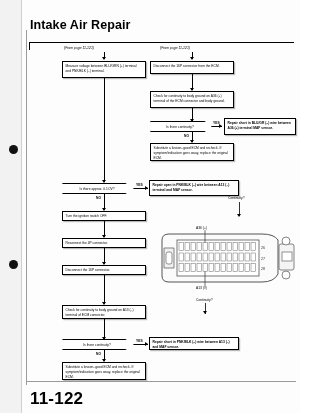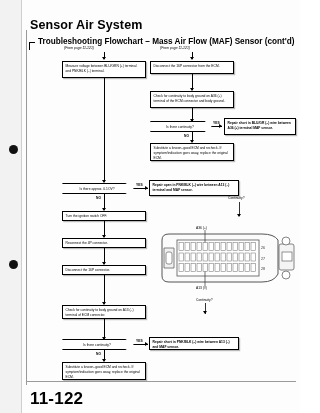--- a/index.html
+++ b/index.html
@@ -126,24 +126,23 @@
 </head>
 <body>
 
 <div id="page">
 
   <div class="margin-strip"></div>
   <div class="punch-hole h1"></div>
   <div class="punch-hole h2"></div>
   <div class="vrule"></div>
 
-  <div id="title">Sensor Air System</div>
+  <div id="title">Intake Air Repair</div>
   <div id="subtitle-wrap">
     <div class="sub-bracket"></div>
-    <div id="subtitle">Troubleshooting Flowchart – Mass Air Flow (MAF) Sensor (cont'd)</div>
   </div>
 
   <div class="note it" style="left:64px; top:46px;">(From page 11-121)</div>
   <div class="vline" style="left:104px; top:52px; height:7px;"></div>
   <div class="arrow-down" style="left:102px; top:57px;"></div>
 
   <div class="fbox" style="left:62px; top:61px; width:84px; height:17px;">Measure voltage between BLU/GRN (+) terminal and PNK/BLK (–) terminal.</div>
 
   <div class="vline" style="left:104px; top:78px; height:104px;"></div>
   <div class="arrow-down" style="left:102px; top:180px;"></div>

